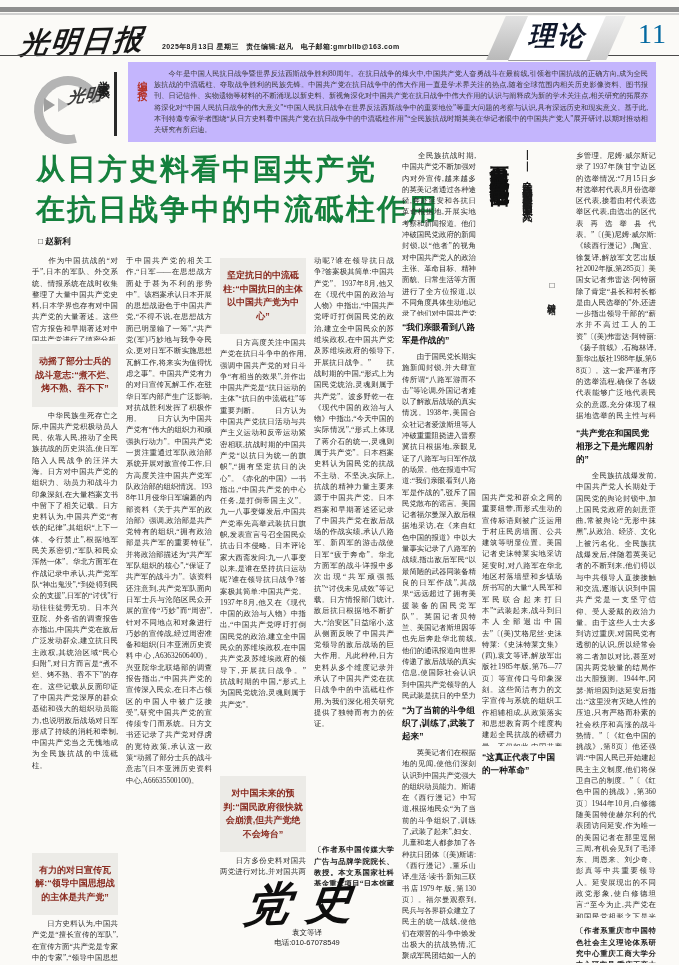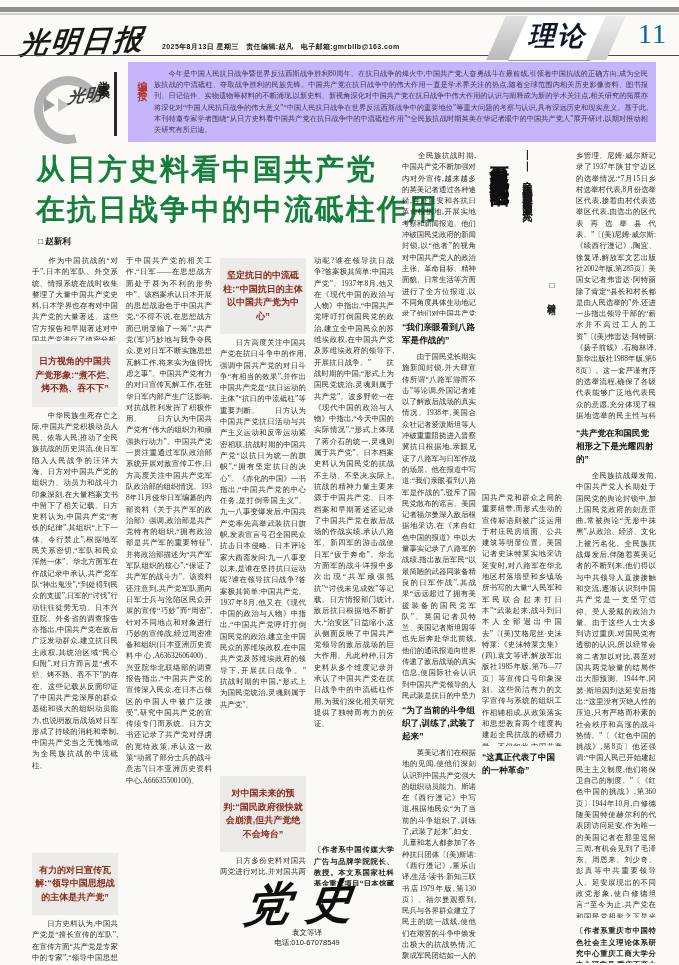--- a/index.html
+++ b/index.html
@@ -94,21 +94,21 @@
     <div class="editlabel">编者按</div>
     <div class="edittext">　　今年是中国人民抗日战争暨世界反法西斯战争胜利80周年。在抗日战争的烽火中,中国共产党人奋勇战斗在最前线,引领着中国抗战的正确方向,成为全民族抗战的中流砥柱、夺取战争胜利的民族先锋。中国共产党在抗日战争中的伟大作用一直是学术界关注的热点,随着全球范围内相关历史影像资料、图书报刊、日记信件、实物遗物等材料的不断涌现,以新史料、新视角深化对中国共产党在抗日战争中伟大作用的认识与阐释成为新的学术关注点,相关研究的拓展亦将深化对“中国人民抗日战争的伟大意义”“中国人民抗日战争在世界反法西斯战争中的重要地位”等重大问题的考察与认识,具有深远历史和现实意义。基于此,本刊特邀专家学者围绕“从日方史料看中国共产党在抗日战争中的中流砥柱作用”“全民族抗战时期英美在华记者眼中的中国共产党人”展开研讨,以期对推动相关研究有所启迪。</div>
   </div>
 
   <div class="abs hl hl1">从日方史料看中国共产党</div>
   <div class="abs hl hl2">在抗日战争中的中流砥柱作用</div>
   <div class="abs byline">□ 赵新利</div>
 
   <div class="col" style="left:32px;top:255px;width:86px;height:708px;">
     <p class="t clip" style="height:86px;">　　作为中国抗战的“对手”,日本的军队、外交系统、情报系统在战时收集整理了大量中国共产党史料,日本学界也存有对中国共产党的大量著述。这些官方报告和早期著述对中国共产党进行了缜密分析,有很高的史料价值。它们从日方视角为考察中国共产党在抗日战争中的中流砥柱作用提供了有力支撑,也提供了开掘深入研究的新史料、新视角。</p>
-    <div class="subbox">日方视角的中国共产党形象:“煮不烂、烤不熟、吞不下”</div>
+    <div class="subbox">动摇了部分士兵的战斗意志:“煮不烂、烤不熟、吞不下”</div>
     <p class="t clip" style="height:440px;">　　中华民族生死存亡之际,中国共产党积极动员人民、依靠人民,推动了全民族抗战的历史洪流,使日军陷入人民战争的汪洋大海。日方对中国共产党的组织力、动员力和战斗力印象深刻,在大量档案文书中留下了相关记载。日方史料认为,中国共产党“有铁的纪律”,其组织“上下一体、令行禁止”,根据地军民关系密切,“军队和民众浑然一体”。华北方面军在作战记录中承认,共产党军队“神出鬼没”,“到处得到民众的支援”,日军的“讨伐”行动往往徒劳无功。日本兴亚院、外务省的调查报告亦指出,中国共产党在敌后广泛发动群众,建立抗日民主政权,其统治区域“民心归附”,对日方而言是“煮不烂、烤不熟、吞不下”的存在。这些记载从反面印证了中国共产党深厚的群众基础和强大的组织动员能力,也说明敌后战场对日军形成了持续的消耗和牵制,中国共产党当之无愧地成为全民族抗战的中流砥柱。</p>
     <div class="subbox">有力的对日宣传瓦解:“领导中国思想战的主体是共产党”</div>
     <p class="t">　　日方史料认为,中国共产党是“擅长宣传的军队”,在宣传方面“共产党是专家中的专家”,“领导中国思想战的主体是共产党”。华北方面军司令部1939年4月《共产党对我军的思想瓦解的真相及其因应方策》指出:由</p>
   </div>
 
   <div class="col" style="left:126px;top:255px;width:86px;height:708px;">
     <p class="t">于中国共产党的相关工作,“日军——在思想战方面处于甚为不利的形势中”。该档案承认日本开展的思想战逊色于中国共产党,“不得不说,在思想战方面已明显输了一筹”,“共产党(军)巧妙地与我争夺民众,更对日军不断实施思想瓦解工作,将来实为值得忧虑之事”。中国共产党有力的对日宣传瓦解工作,在驻华日军内部产生广泛影响,对抗战胜利发挥了积极作用。　　日方认为中国共产党有“伟大的组织力和顽强执行动力”。中国共产党一贯注重通过军队政治部系统开展对敌宣传工作,日方高度关注中国共产党军队政治部的组织情况。1938年11月侵华日军编纂的内部资料《关于共产军的政治部》强调,政治部是共产党特有的组织,“拥有政治部是共产军的重要特征”,并将政治部描述为“共产军军队组织的核心”,“保证了共产军的战斗力”。该资料还注意到,共产党军队面向日军士兵与沦陷区民众开展的宣传“巧妙”而“周密”,针对不同地点和对象进行巧妙的宣传战,经过周密准备和组织(日本亚洲历史资料中心,A63632606400)。兴亚院华北联络部的调查报告指出,“中国共产党的宣传深入民众,在日本占领区的中国人中被广泛接受”,研究中国共产党的宣传须专门而系统。日方文书还记录了共产党对俘虏的宽待政策,承认这一政策“动摇了部分士兵的战斗意志”(日本亚洲历史资料中心,A66635500100)。</p>
   </div>
 
   <div class="col" style="left:220px;top:255px;width:86px;height:620px;">

